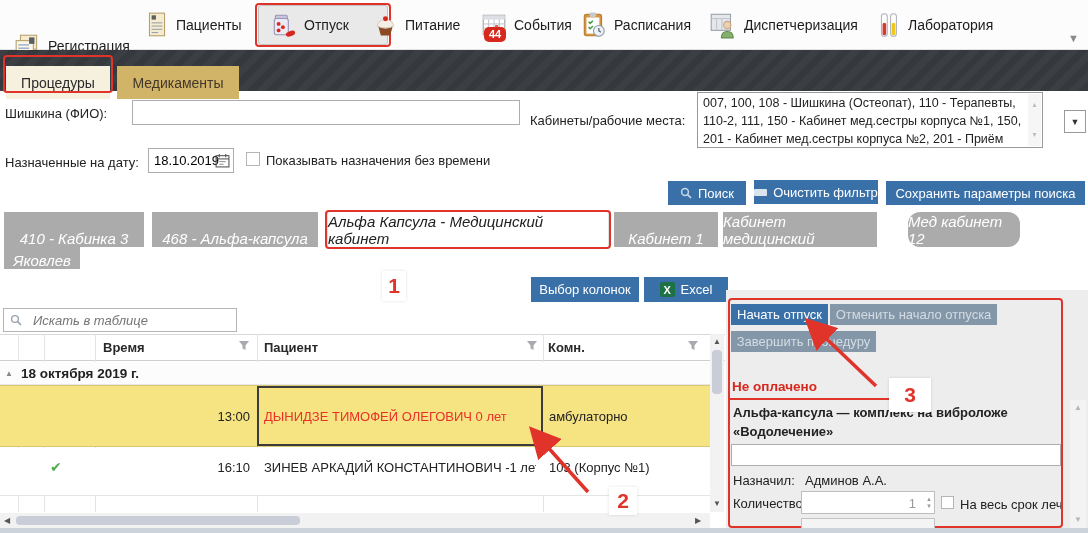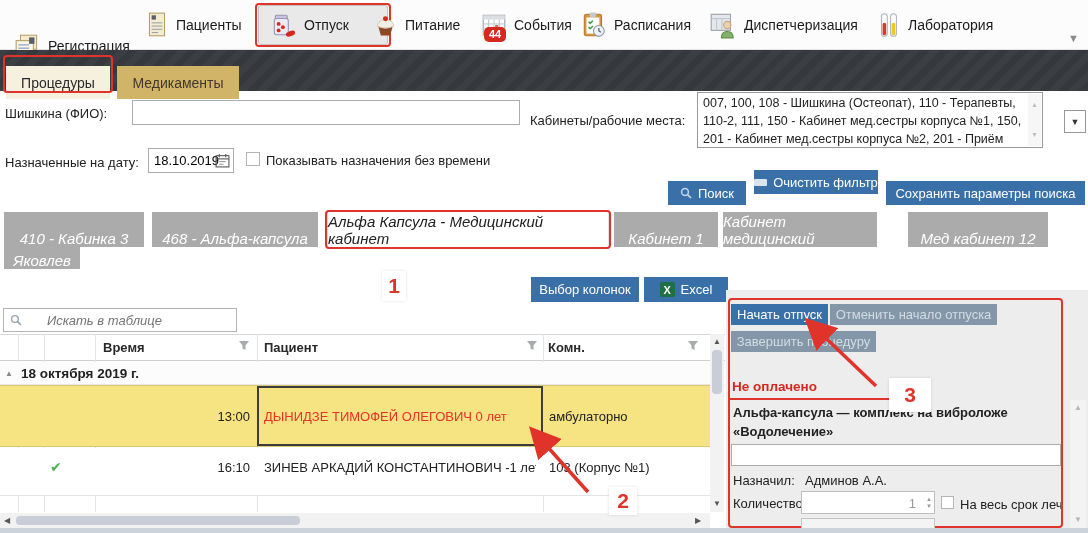--- a/index.html
+++ b/index.html
@@ -208,21 +208,21 @@
   <div class="checkbox abs" style="left:246px; top:152px;"></div>
   <div class="abs flabel" style="left:266px; top:153px;">Показывать назначения без времени</div>
 
   <button class="btn-blue abs" style="left:668px; top:181px; width:78px; height:24px;">
     <svg width="12" height="12" viewBox="0 0 12 12">
         <circle cx="5" cy="5" r="3.4" fill="none" stroke="#c8d7e6" stroke-width="1.5"></circle>
         <line x1="7.6" y1="7.6" x2="11" y2="11" stroke="#c8d7e6" stroke-width="1.7"></line>
       </svg>
     <span>Поиск</span>
   </button>
-  <button class="btn-blue abs" style="left:754px; top:170px; width:124px; height:24px;">
+  <button class="btn-blue abs" style="left:754px; top:180px; width:124px; height:24px;">
     <span style="width:13px;height:7px;background:#d9e4ee;border-radius:1px;"></span>
     <span>Очистить фильтр</span>
   </button>
   <button class="btn-blue abs" style="left:886px; top:181px; width:199px; height:24px;">
     <span>Сохранить параметры поиска</span>
   </button>
 
   <div class="rtab abs" style="left:4px; top:212px; width:140px; height:35px;">
       <span>410 - Кабинка 3</span>
     </div>
@@ -232,38 +232,38 @@
   <div class="rtab active abs" style="left:328px; top:212px; width:280px; height:35px;">
       <span>Альфа Капсула - Медицинский кабинет</span>
     </div>
   <div class="abs redbox" style="left:325px; top:210px; width:286px; height:39px;"></div>
   <div class="rtab abs" style="left:614px; top:212px; width:104px; height:35px;">
       <span>Кабинет 1</span>
     </div>
   <div class="rtab abs" style="left:723px; top:212px; width:154px; height:35px;">
       <span>Кабинет медицинский</span>
     </div>
-  <div class="rtab abs" style="left:908px; top:212px; width:140px; height:35px;">
+  <div class="rtab abs" style="left:908px; top:212px; width:112px; height:35px;border-radius:12px;">
       <span>Мед кабинет 12</span>
     </div>
   <div class="rtab abs" style="left:4px; top:247px; width:76px; height:22px;">
       <span>Яковлев</span>
     </div>
 
   <div class="ann-badge abs" style="left:382px; top:271px; width:24px; height:30px;">1</div>
 
   <button class="btn-blue abs" style="left:531px; top:277px; width:108px; height:25px;">
     <span>Выбор колонок</span>
   </button>
   <button class="btn-blue abs" style="left:644px; top:277px; width:84px; height:25px;">
     <span style="width:15px;height:15px;background:#1e7145;border-radius:2px;color:#fff;font-size:11px;font-weight:bold;display:flex;align-items:center;justify-content:center;">X</span>
     <span>Excel</span>
   </button>
 
-  <div class="abs" style="left:3px; top:308px; width:234px; height:24px; border:1px solid #b5b5b5; background:#fff; display:flex; align-items:center; padding:0 6px; gap:20px;">
+  <div class="abs" style="left:3px; top:308px; width:234px; height:24px; border:1px solid #b5b5b5; background:#fff; display:flex; align-items:center; padding:0 6px; gap:6px;">
     <svg width="12" height="12" viewBox="0 0 12 12">
         <circle cx="5" cy="5" r="3.4" fill="none" stroke="#9aa4b0" stroke-width="1.4"></circle>
         <line x1="7.6" y1="7.6" x2="11" y2="11" stroke="#9aa4b0" stroke-width="1.6"></line>
       </svg>
     <input type="text" style="border: none; outline: none; width: 190px; font-style: italic; font-size: 13px; color: rgb(85, 85, 85); font-family: inherit;" placeholder="Искать в таблице">
   </div>
 
   <div class="abs" style="left:0; top:334px; width:725px; height:27px; background:#fff; border-top:1px solid #d8d8d8; border-bottom:1px solid #cfcfcf;"></div>
   <div class="abs hdr" style="left:103px; top:340px;">Время</div>
   <div class="abs hdr" style="left:264px; top:340px;">Пациент</div>

